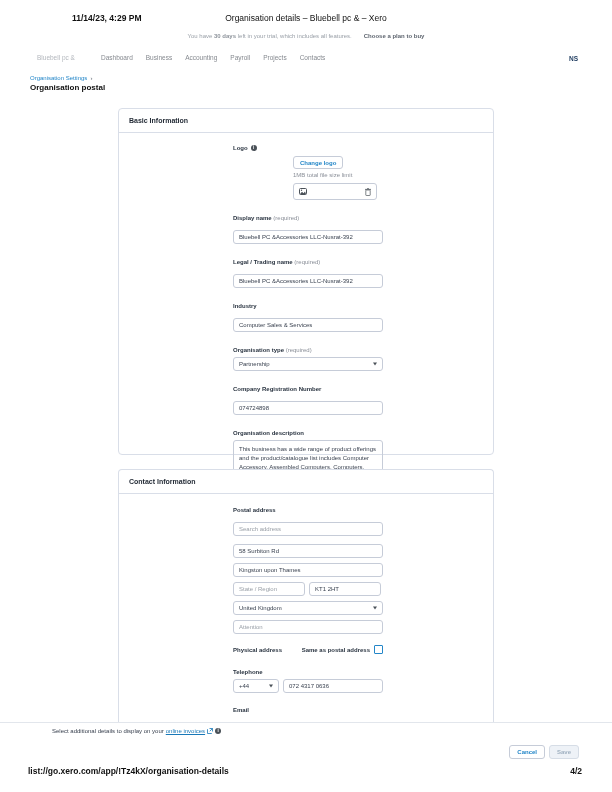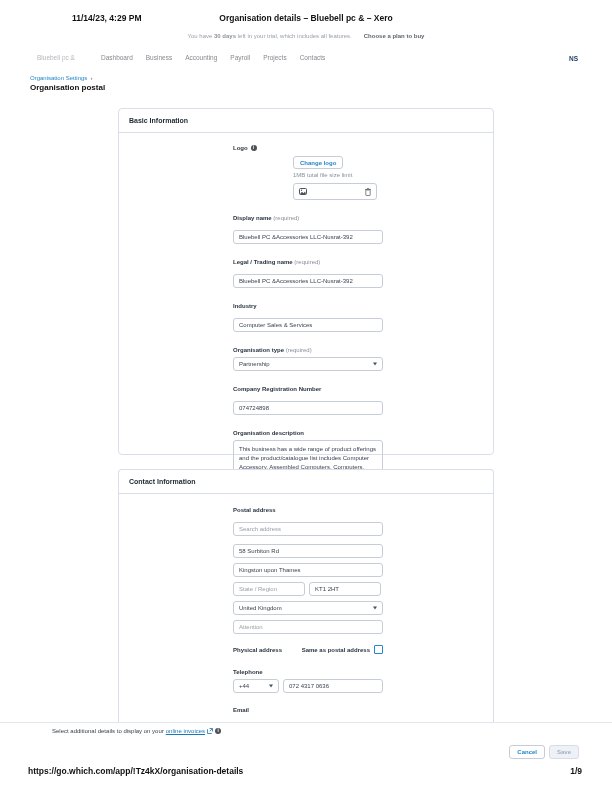--- a/index.html
+++ b/index.html
@@ -1,21 +1,21 @@
 <!DOCTYPE html>
 <html><head>
 <meta charset="utf-8">
 <style>
   html,body{margin:0;padding:0;background:#fff;}
   .page{position:relative;width:612px;height:792px;background:#fff;overflow:hidden;
         font-family:"Liberation Sans",sans-serif;color:#222;}
 
   
   .print-date{position:absolute;left:28px;top:13px;font-size:8.5px;font-weight:700;color:#111;margin-left:44px;}
-  .print-title{position:absolute;left:0;right:0;top:13px;text-align:center;font-size:8.5px;font-weight:700;color:#111;}
+  .print-title{position:absolute;left:0;right:0;top:13px;text-align:center;font-size:8.5px;font-weight:400;color:#111;}
   .print-url{position:absolute;left:28px;top:766px;font-size:8.5px;font-weight:700;color:#111;}
   .print-page{position:absolute;right:30px;top:766px;font-size:8.5px;font-weight:700;color:#111;}
 
   
   .trial{position:absolute;left:0;right:0;top:33px;text-align:center;font-size:6px;color:#9aa0a8;}
   .trial .days{font-weight:700;color:#8d939b;}
   .trial .cta{font-weight:700;color:#5f6670;margin-left:12px;}
 
   
   .nav{position:absolute;left:37px;top:54px;display:flex;align-items:center;font-size:6.5px;color:#85898f;}
@@ -237,16 +237,16 @@
         </svg>
     </span>
     <span class="info-icon">i</span>
   </div>
 
   <div class="btns">
     <button class="btn">Cancel</button>
     <button class="btn btn-save">Save</button>
   </div>
 
-  <div class="print-url">https://go.which.com/app/!Tz4kX/organisation-details</div>
-  <div class="print-page">1/9</div>
+  <div class="print-url">list://go.xero.com/app/!Tz4kX/organisation-details</div>
+  <div class="print-page">4/2</div>
 
 </div>
 
 </body></html>

